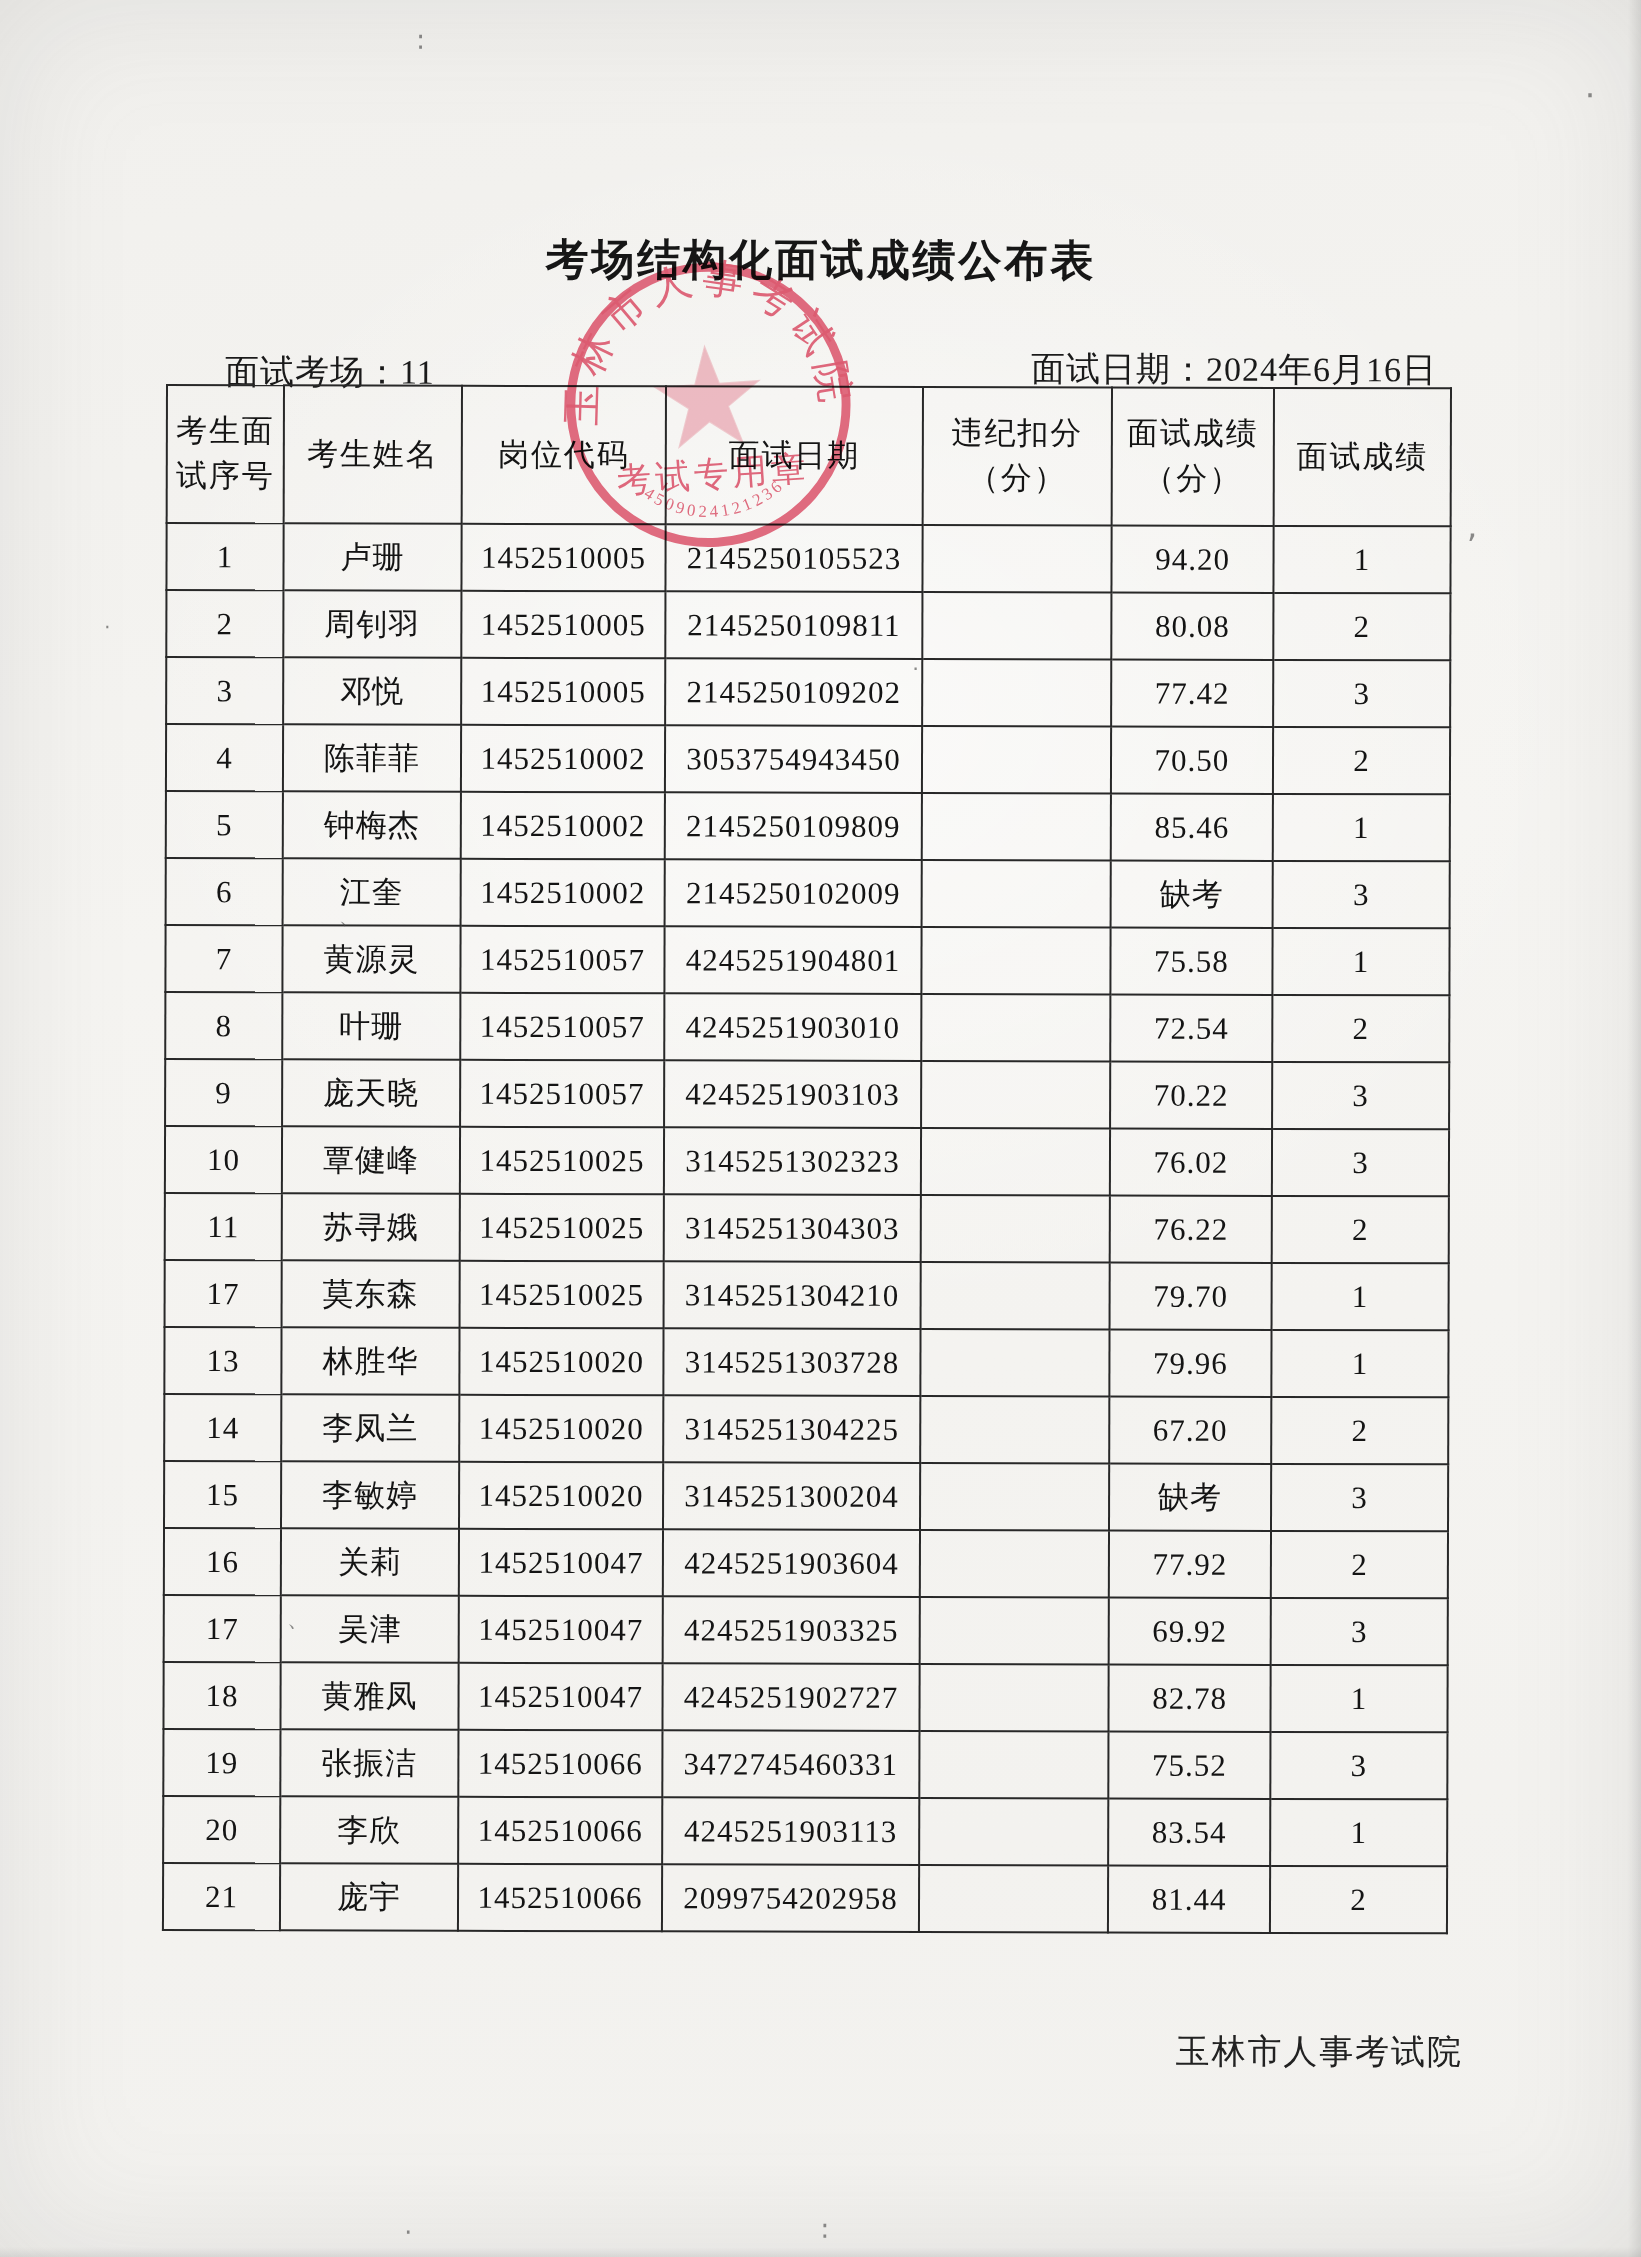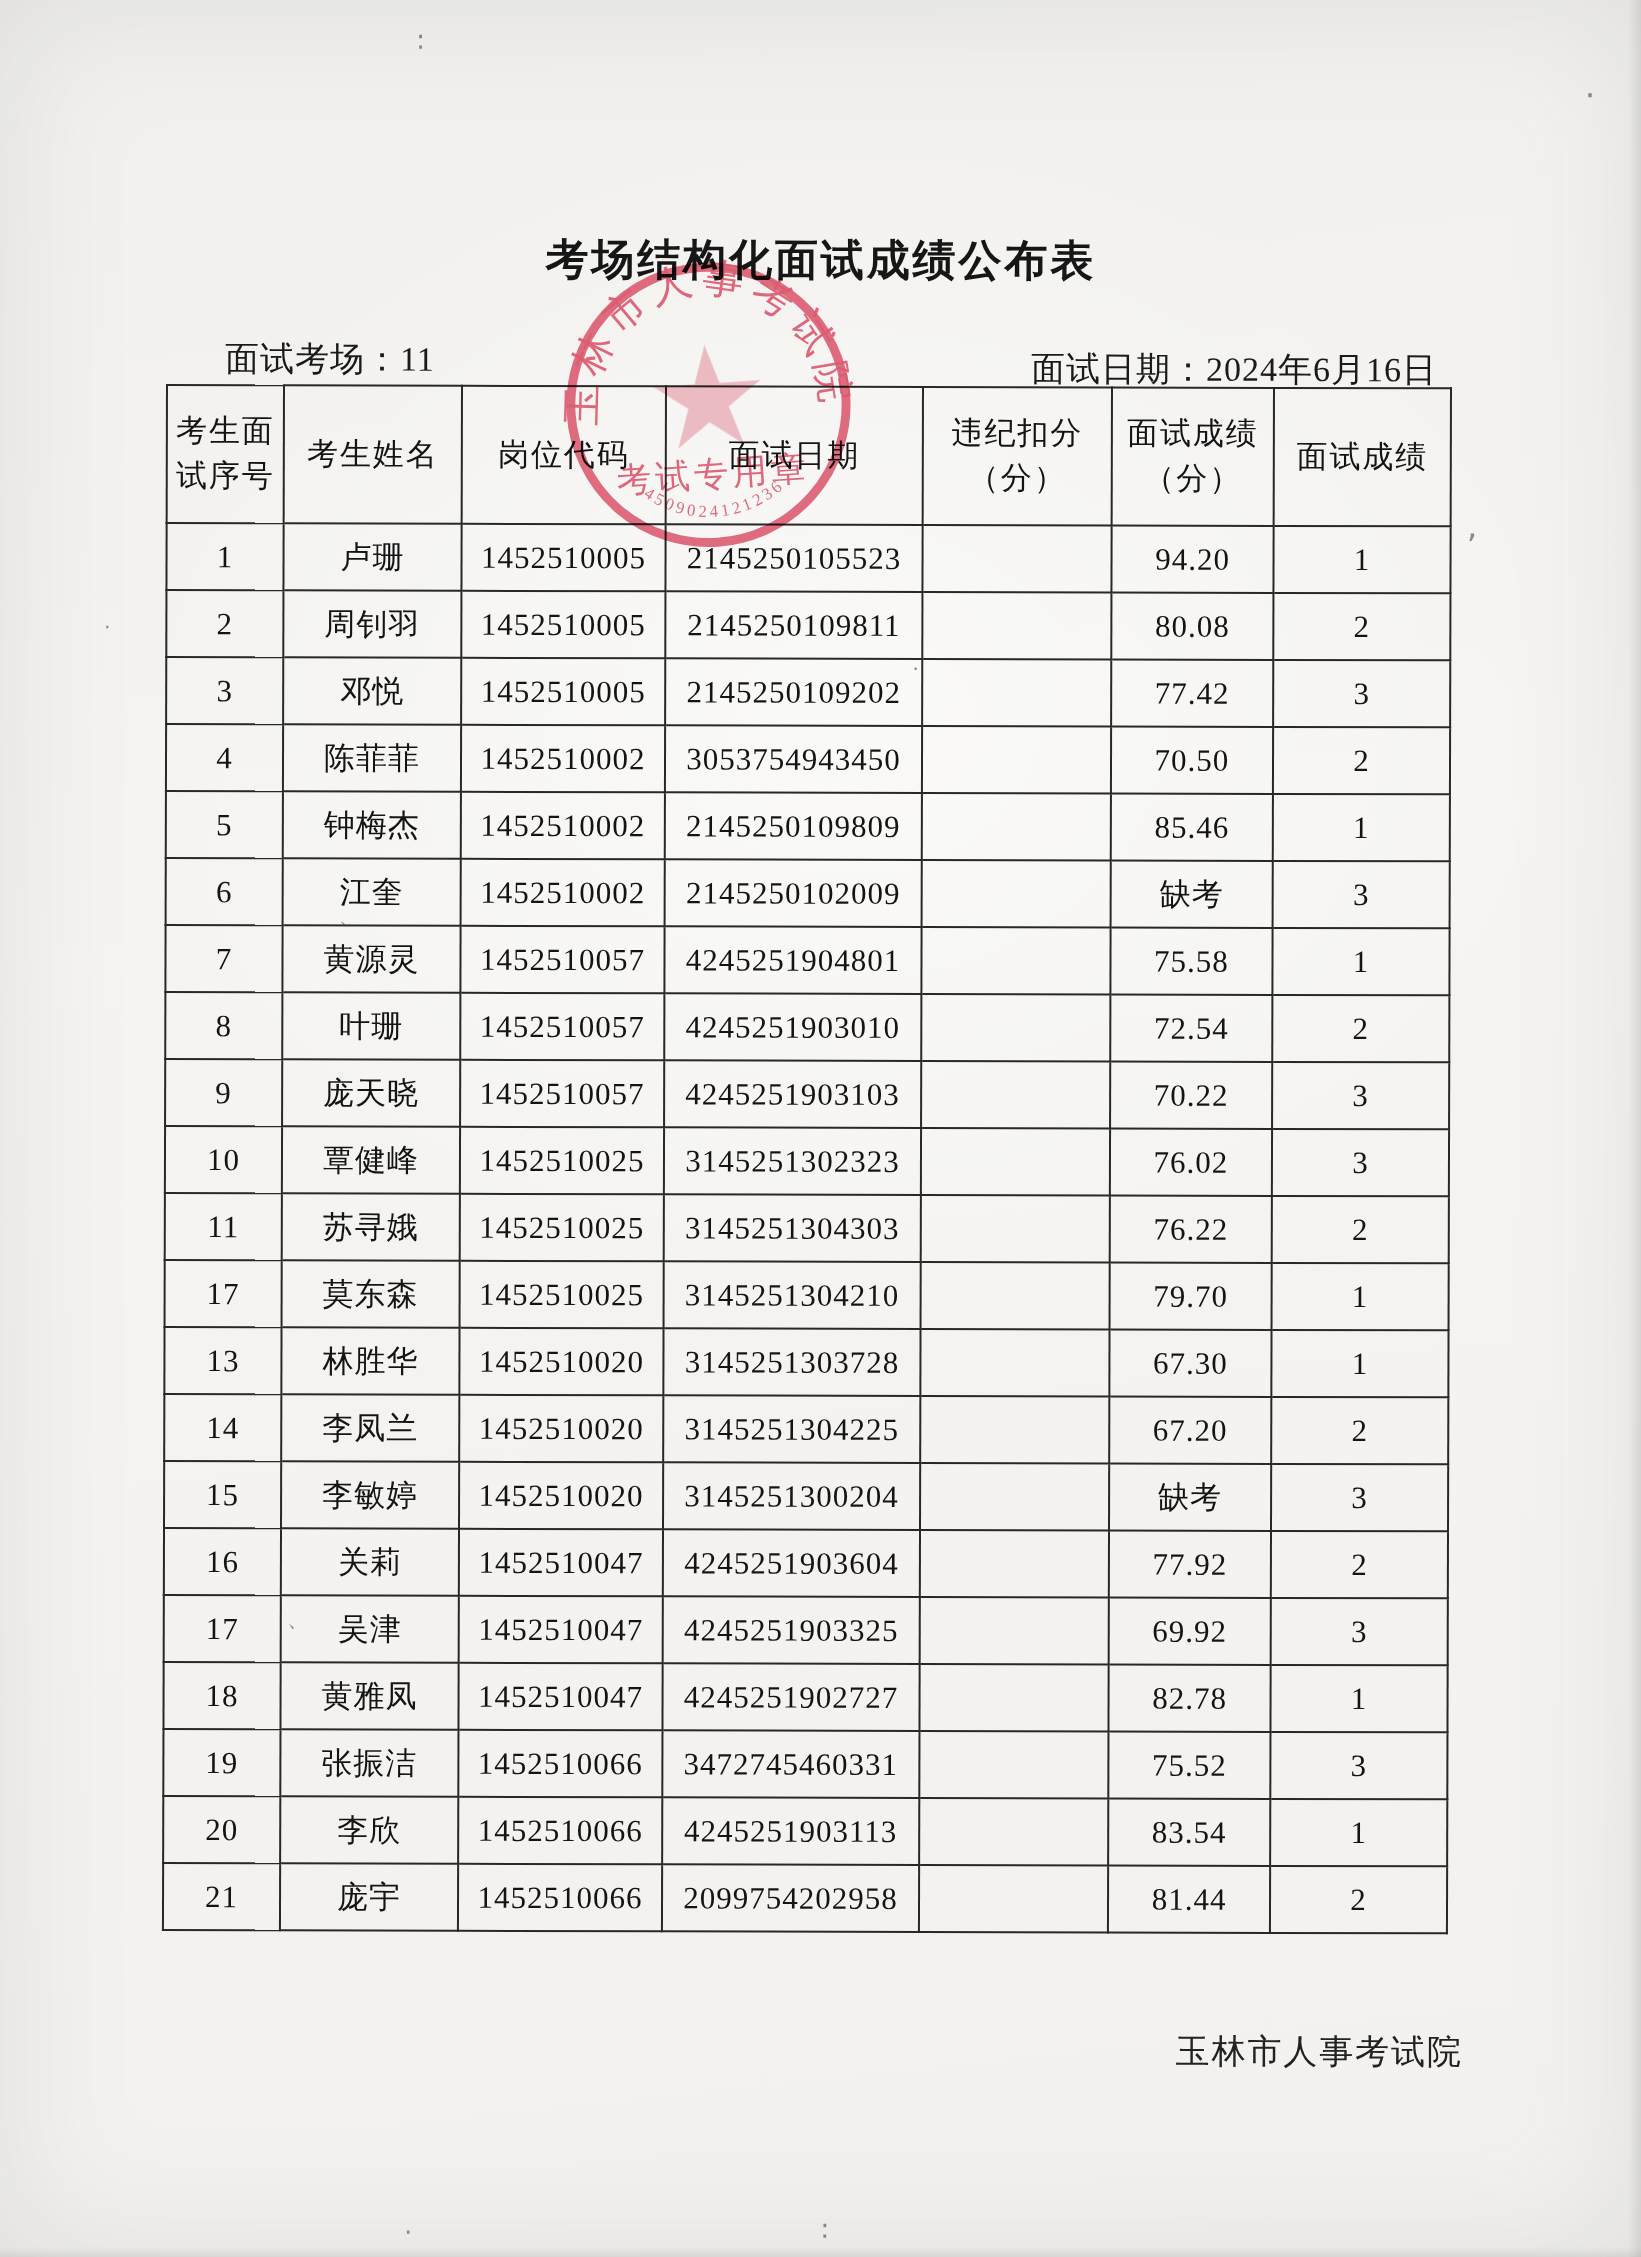--- a/index.html
+++ b/index.html
@@ -19,21 +19,21 @@
     position:absolute;inset:0;
     transform:rotate(0.15deg);
     transform-origin:164px 386px;
   }
   .doc-title{
     position:absolute;top:230px;left:0;width:1641px;text-align:center;
     font-family:"Liberation Sans","DejaVu Sans",sans-serif;
     font-weight:700;font-size:43px;letter-spacing:2.9px;color:#161616;
   }
   .venue-label{
-    position:absolute;top:336px;left:225px;
+    position:absolute;top:349px;left:225px;
     font-size:34px;letter-spacing:1px;color:#1a1a1a;
   }
   .date-label{
     position:absolute;top:344px;left:1031px;
     font-size:34px;letter-spacing:1px;color:#1a1a1a;
   }
   .footer-org{
     position:absolute;top:2026px;left:1180px;
     font-size:34px;letter-spacing:1.9px;color:#222;
   }
@@ -220,21 +220,21 @@
           <td></td>
           <td>79.70</td>
           <td>1</td>
         </tr>
         <tr>
           <td>13</td>
           <td>林胜华</td>
           <td>1452510020</td>
           <td>3145251303728</td>
           <td></td>
-          <td>67.30</td>
+          <td>79.96</td>
           <td>1</td>
         </tr>
         <tr>
           <td>14</td>
           <td>李凤兰</td>
           <td>1452510020</td>
           <td>3145251304225</td>
           <td></td>
           <td>67.20</td>
           <td>2</td>

